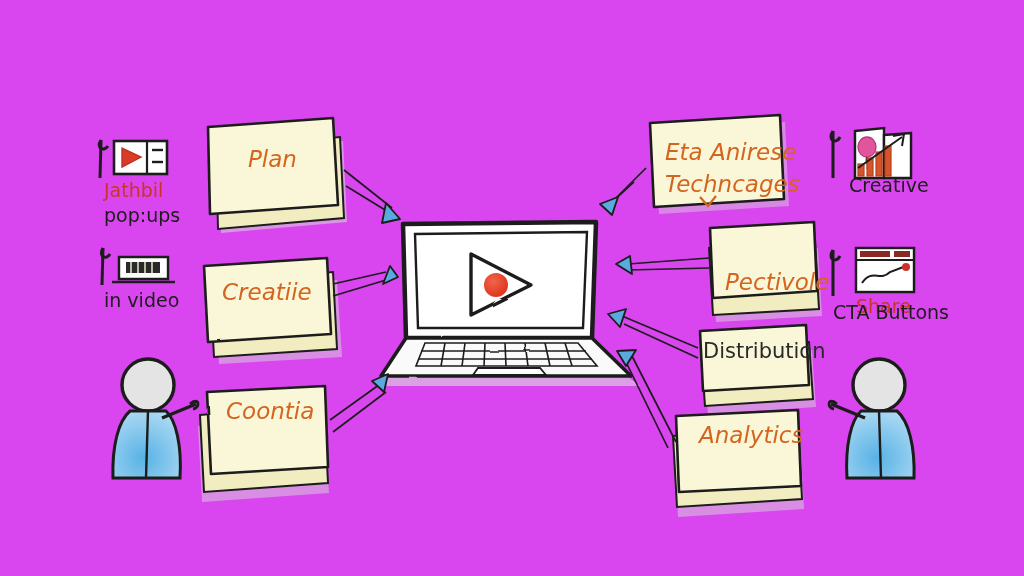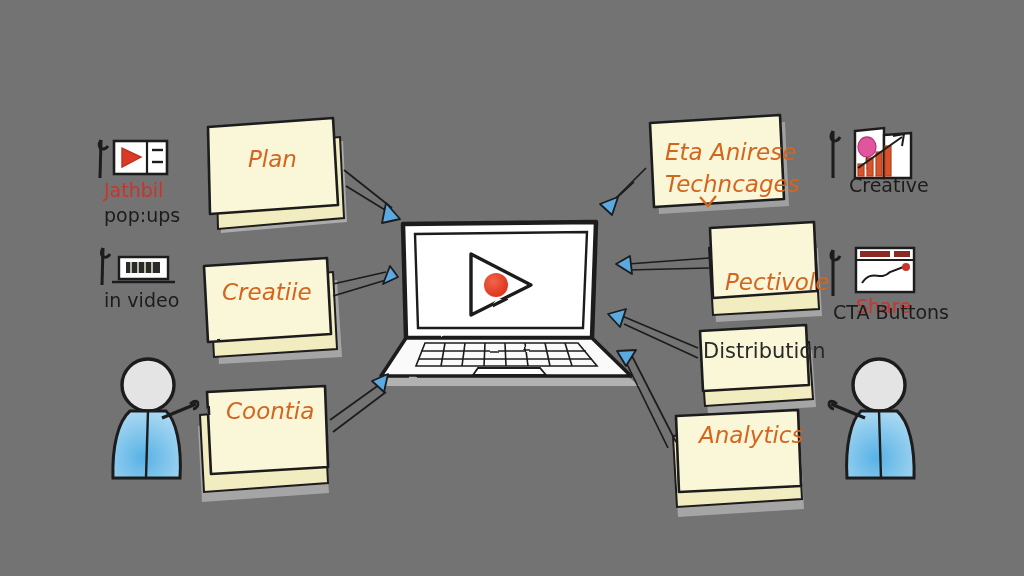--- a/index.html
+++ b/index.html
@@ -1,18 +1,18 @@
 <!DOCTYPE html>
 <html><head>
 <meta charset="utf-8">
 <style>
   html,body{margin:0;padding:0;background:#fff;}
   body{width:1024px;height:576px;overflow:hidden;
        font-family:"DejaVu Sans",sans-serif;}
-  #stage{position:relative;width:1024px;height:576px;background:#737373;}
+  #stage{position:relative;width:1024px;height:576px;background:#d946ef;}
   svg.layer{position:absolute;left:0;top:0;width:1024px;height:576px;}
   .hand{font-family:"DejaVu Sans",sans-serif;}
   .note-txt{font-size:23px;fill:#d4651f;font-style:italic;}
   .note-txt.dark{fill:#2a2a2a;font-style:normal;font-size:21px;}
   .anno-dark{font-size:19px;fill:#1c1c1c;}
   .anno-red{font-size:19px;fill:#c8352c;}
 </style>
 </head>
 <body>
 

